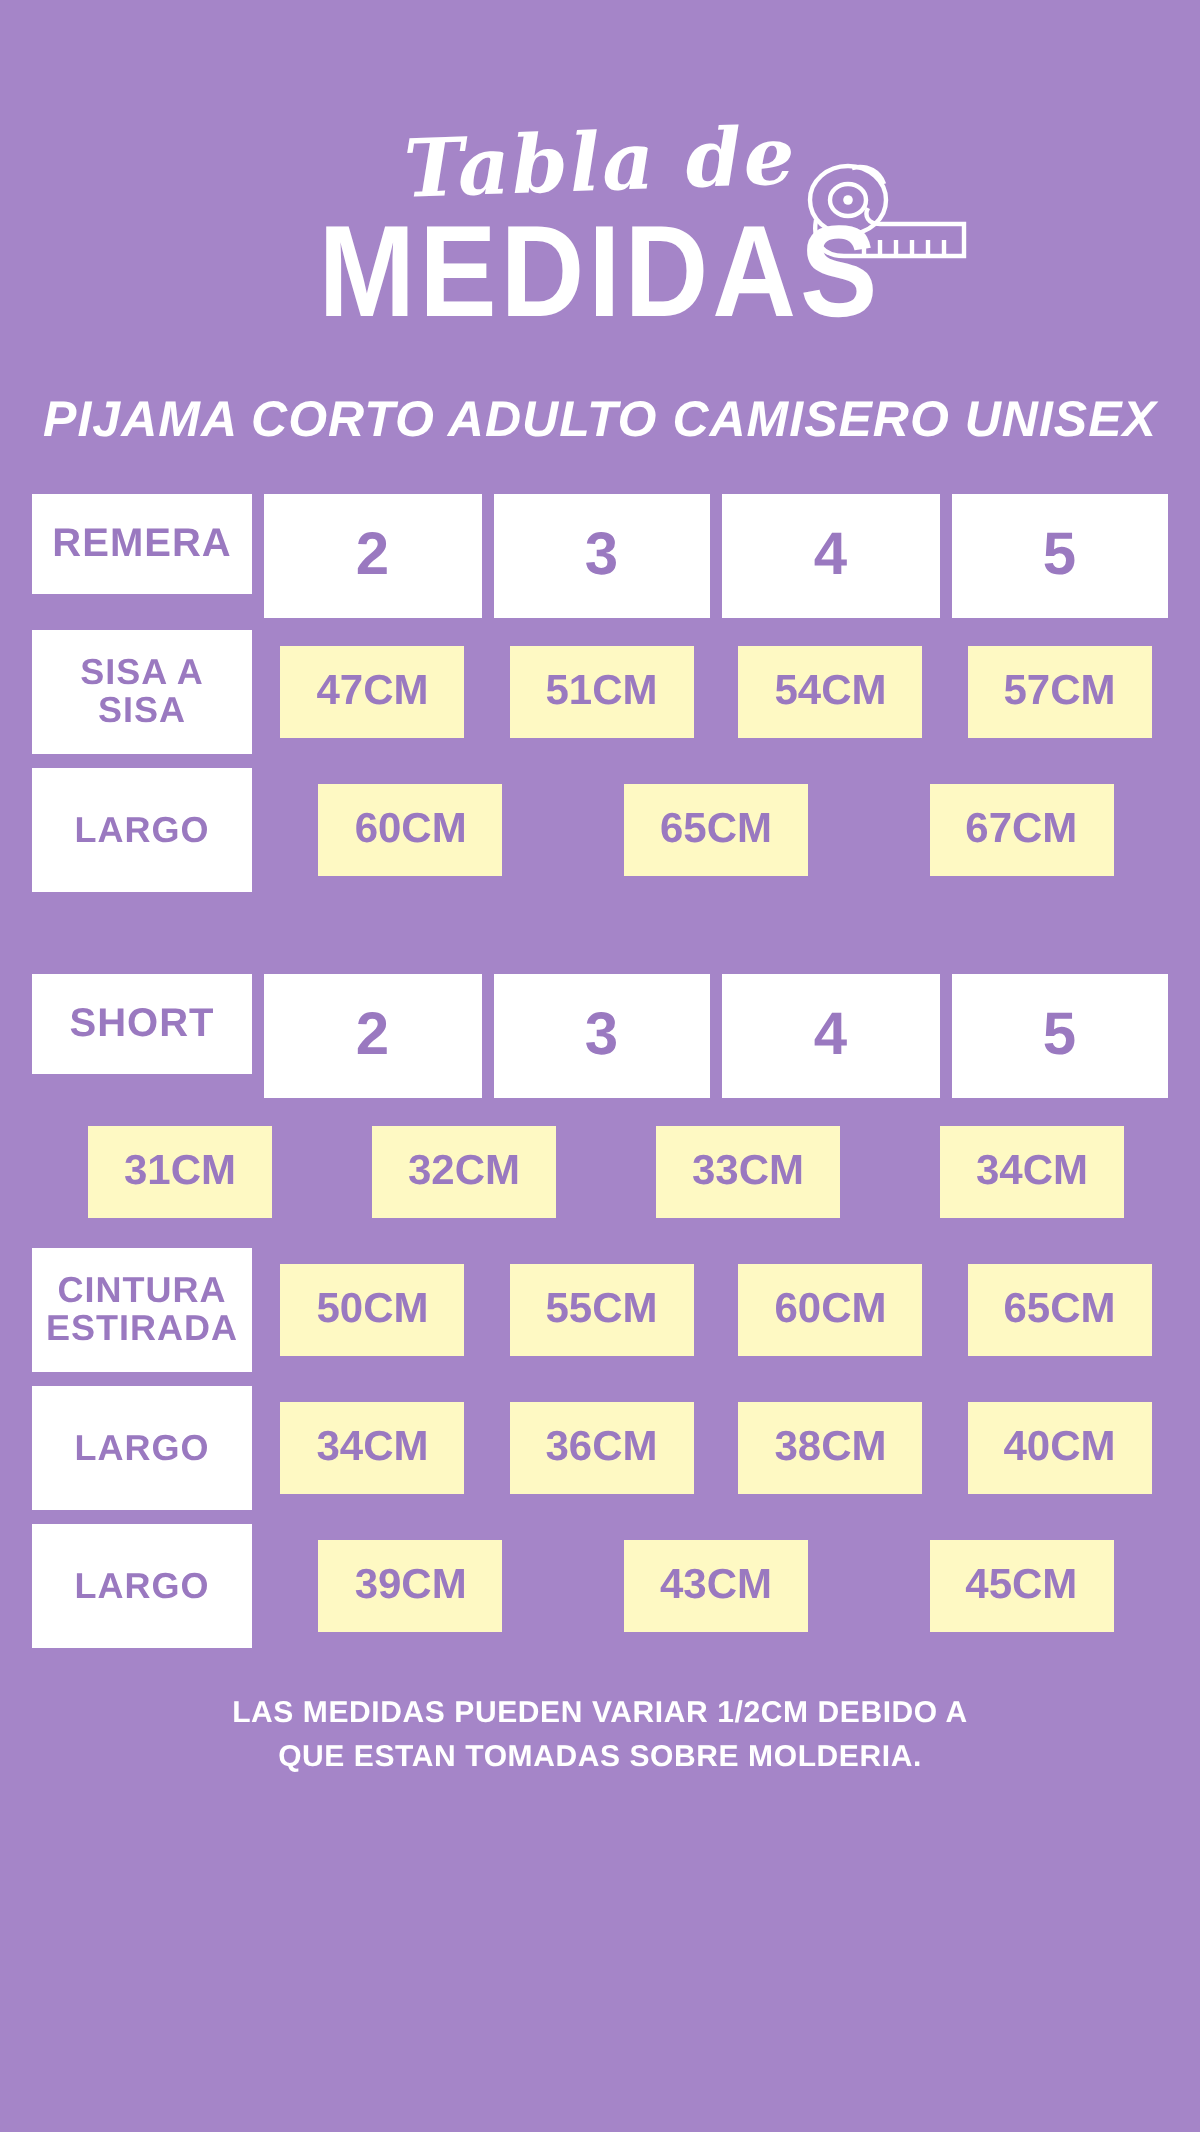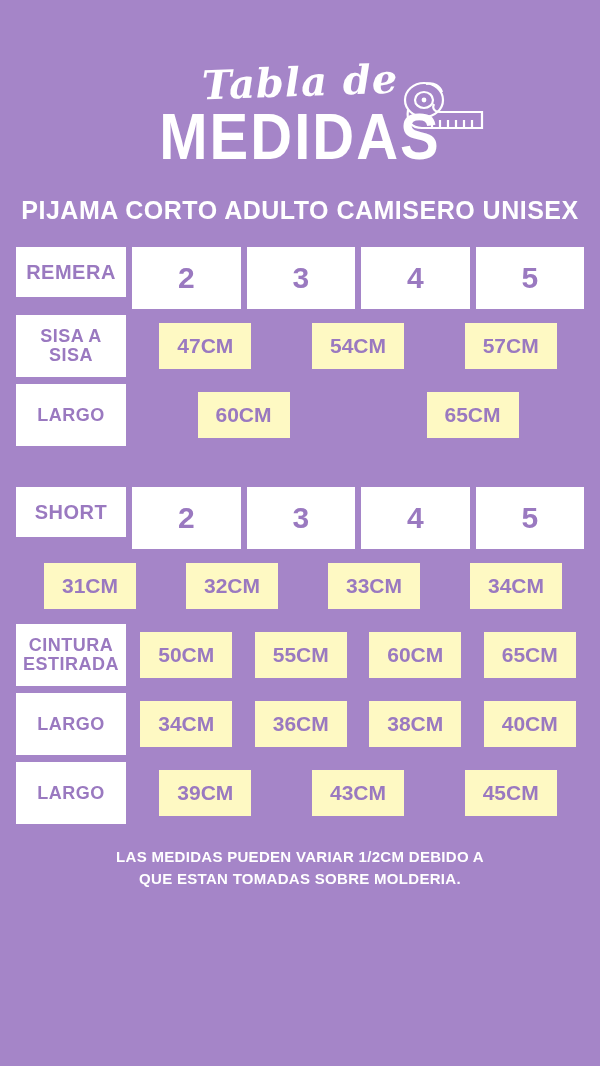--- a/index.html
+++ b/index.html
@@ -54,20 +54,21 @@
   }
 
   .subtitle {
     text-align: center;
     color: #ffffff;
     font-size: 25px;
     font-weight: bold;
     letter-spacing: 0.5px;
     margin-top: 34px;
     margin-bottom: 22px;
+    font-style: italic;
   }
 
   
   .table {
     width: 568px;
     margin: 0 auto;
   }
   .row {
     display: flex;
     align-items: stretch;
@@ -160,34 +161,40 @@
       <div class="cell size-cell">4</div>
       <div class="cell size-cell">5</div>
     </div>
 
     <div class="row data-row">
       <div class="cell label-cell">SISA A SISA</div>
       <div class="val-wrap">
           <div class="val-box">47CM</div>
         </div>
       <div class="val-wrap">
+          <div class="val-box">51CM</div>
+        </div>
+      <div class="val-wrap">
           <div class="val-box">54CM</div>
         </div>
       <div class="val-wrap">
           <div class="val-box">57CM</div>
         </div>
     </div>
 
     <div class="row data-row">
       <div class="cell label-cell">LARGO</div>
       <div class="val-wrap">
           <div class="val-box">60CM</div>
         </div>
       <div class="val-wrap">
           <div class="val-box">65CM</div>
+        </div>
+      <div class="val-wrap">
+          <div class="val-box">67CM</div>
         </div>
     </div>
   </div>
 
   <div class="table-gap"></div>
 
   <div class="table">
     <div class="row head-row">
       <div class="cell label-cell">SHORT</div>
       <div class="cell size-cell">2</div>

